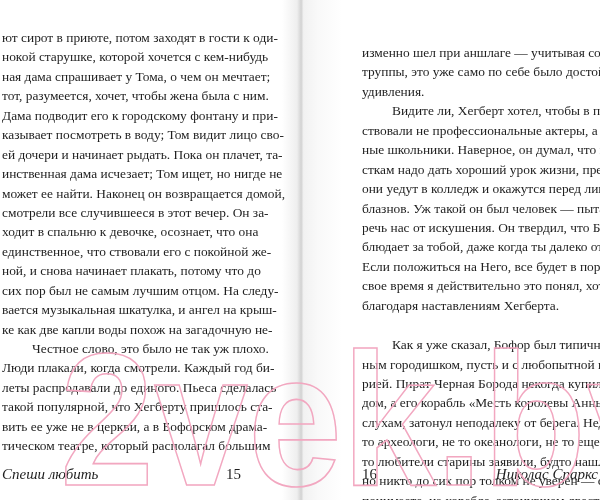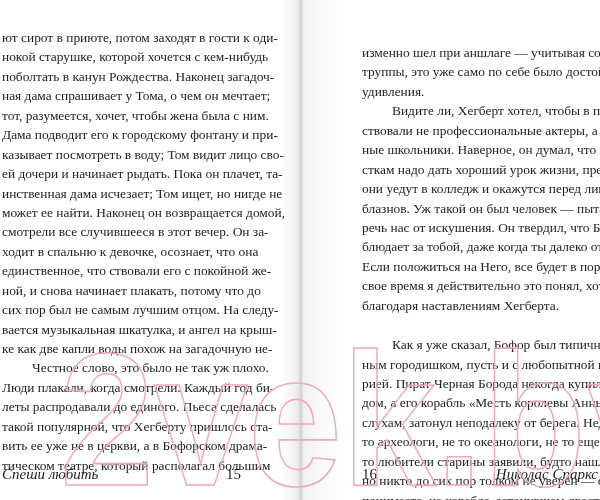--- a/index.html
+++ b/index.html
@@ -46,21 +46,20 @@
   }
   .watermark svg { width: 100%; height: 100%; }
 </style>
 </head>
 <body>
 
 <div class="page page-left">
   <div class="text-block left-text" id="left-lines">
       <span class="line">ют сирот в приюте, потом заходят в гости к оди-</span>
       <span class="line">нокой старушке, которой хочется с кем-нибудь</span>
-      <span class="line">поболтать в канун Рождества. Наконец загадоч-</span>
       <span class="line">ная дама спрашивает у Тома, о чем он мечтает;</span>
       <span class="line">тот, разумеется, хочет, чтобы жена была с ним.</span>
       <span class="line">Дама подводит его к городскому фонтану и при-</span>
       <span class="line">казывает посмотреть в воду; Том видит лицо сво-</span>
       <span class="line">ей дочери и начинает рыдать. Пока он плачет, та-</span>
       <span class="line">инственная дама исчезает; Том ищет, но нигде не</span>
       <span class="line">может ее найти. Наконец он возвращается домой,</span>
       <span class="line">смотрели все случившееся в этот вечер. Он за-</span>
       <span class="line">ходит в спальню к девочке, осознает, что она</span>
       <span class="line">единственное, что ствовали его с покойной же-</span>

